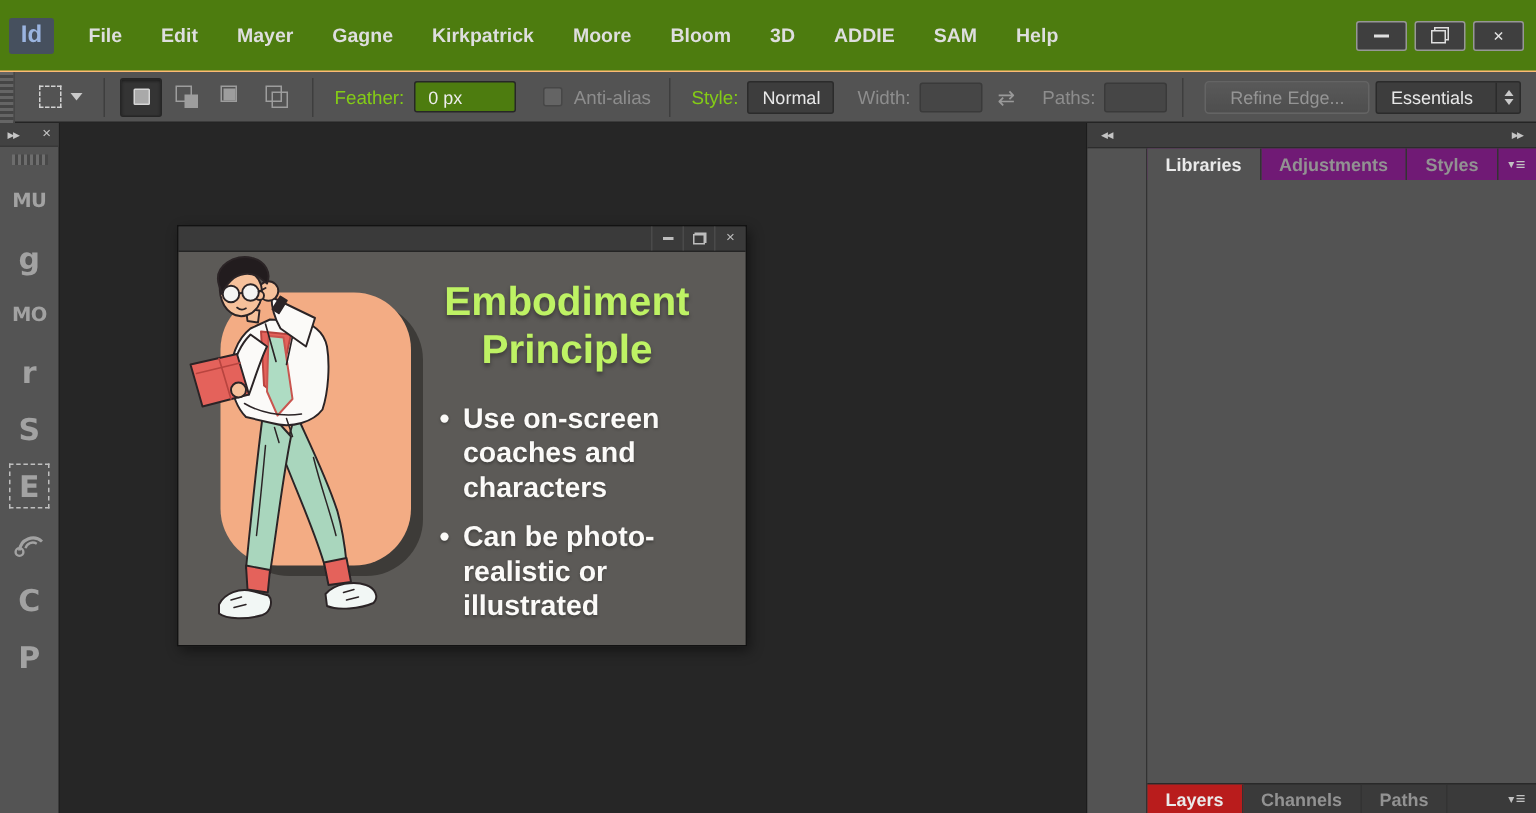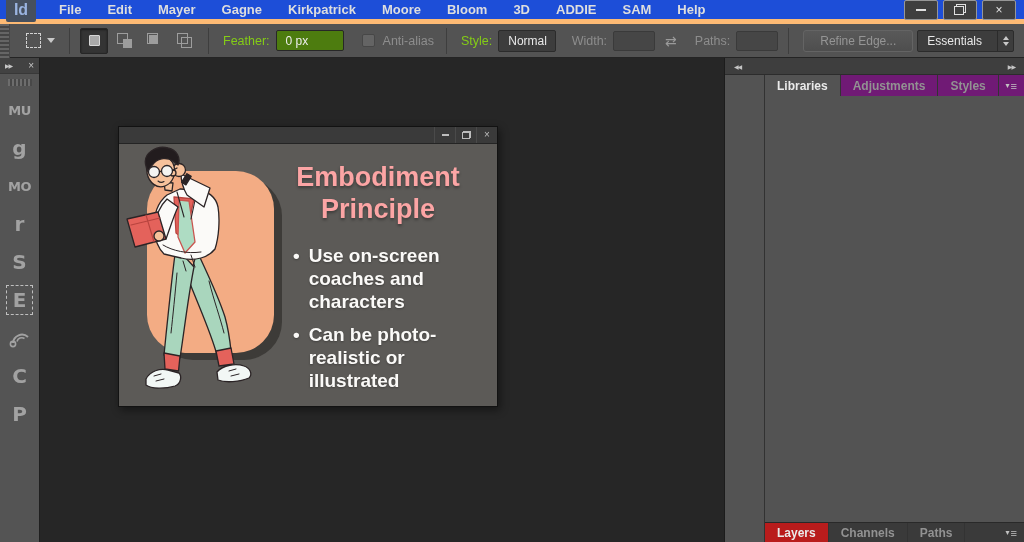--- a/index.html
+++ b/index.html
@@ -1,22 +1,22 @@
 <!DOCTYPE html>
 <html><head>
 <meta charset="utf-8">
 <style>
   * { box-sizing: border-box; margin: 0; padding: 0; }
   html,body { width:1024px; height:542px; overflow:hidden; background:#262626;
               font-family:"Liberation Sans", sans-serif; }
   .app { position:relative; width:1024px; height:542px; display:flex; flex-direction:column; }
 
   
-  .menubar { height:24px; background:#1d4ed8; display:flex; align-items:center;
-             padding:0 8px 0 6px; border-bottom:5px solid #fdba74; flex:0 0 auto; }
+  .menubar { height:48px; background:#4d7c0f; display:flex; align-items:center;
+             padding:0 8px 0 6px; border-bottom:1px solid #fdba74; flex:0 0 auto; }
   .logo { width:30px; height:24px; background:#46505e; border-radius:2px; color:#9ab4e0;
           font-weight:bold; font-size:16px; display:flex; align-items:center; justify-content:center;
           margin-right:10px; }
   .menu-item { color:#dedede; font-size:13px; font-weight:bold; padding:0 13px; height:30px;
                display:flex; align-items:center; cursor:default; }
   .menubar .spacer { flex:1; }
   .winbtn { width:34px; height:20px; border:1px solid #979797; border-radius:2px; background:#3f3f3f;
             display:flex; align-items:center; justify-content:center; margin-left:5px; color:#e3e3e3;
             font-size:12px; line-height:1; }
   .icon-minbar { width:10px; height:2px; background:#e0e0e0; display:inline-block; }
@@ -95,21 +95,21 @@
   .doc-restore { position:relative; width:9px; height:8px; display:inline-block; }
   .doc-restore::before { content:""; position:absolute; right:0; top:0; width:6px; height:5px; border:1px solid #bdbdbd; }
   .doc-restore::after  { content:""; position:absolute; left:0; bottom:0; width:6px; height:5px; border:1px solid #bdbdbd; background:#3a3a3a; }
   .doc-content { height:262px; background:#5c5a57; position:relative; overflow:hidden; }
 
   
   .peach { position:absolute; left:28px; top:27px; width:127px; height:182px; border-radius:38px;
            background:#f3ac84; box-shadow:8px 7px 0 #3d3b38; }
   .character-svg { position:absolute; left:2px; top:1px; width:164px; height:260px; }
   .slide-title { position:absolute; left:152px; top:17px; width:214px; text-align:center;
-                 color:#fca5a5; font-size:27px; font-weight:bold; line-height:1.2;
+                 color:#bef264; font-size:27px; font-weight:bold; line-height:1.2;
                  white-space:pre-line; text-shadow:0 2px 3px rgba(0,0,0,.35); }
   .bullets { position:absolute; left:174px; top:101px; display:flex; flex-direction:column; gap:11px; }
   .bullet { display:flex; gap:9px; color:#fbfaf8; font-size:19px; font-weight:bold; line-height:1.2;
             text-shadow:0 1px 2px rgba(0,0,0,.3); }
   .bullet-text { white-space:pre-line; }
 
   
   .rightdock { width:300px; background:#535353; border-left:1px solid #1c1c1c; display:flex;
                flex-direction:column; flex:0 0 auto; }
   .dock-topbar { height:17px; background:#3e3e3e; border-bottom:1px solid #2c2c2c;

